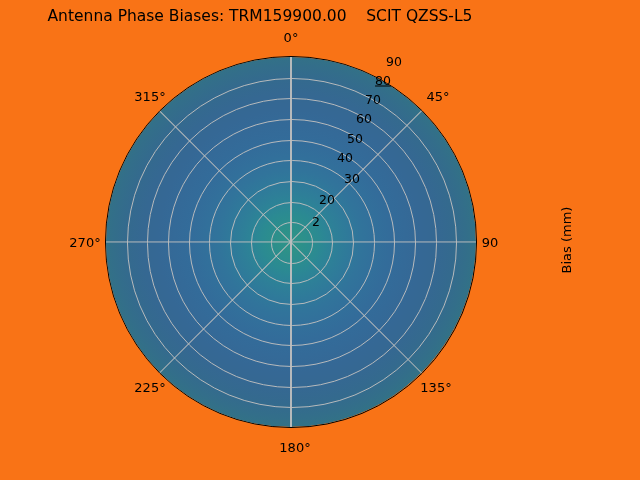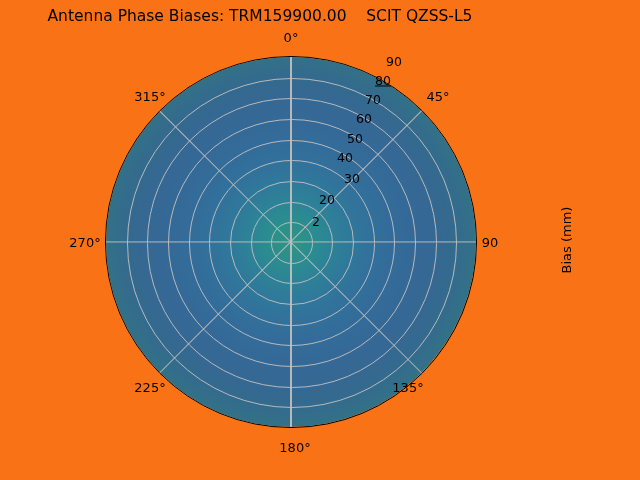--- a/index.html
+++ b/index.html
@@ -229,21 +229,21 @@
     <div class="r-label" style="left:250px;top:82px;">50</div>
     <div class="r-label" style="left:259px;top:62px;">60</div>
     <div class="r-label" style="left:268px;top:43px;">70</div>
     <div class="r-label" style="left:278px;top:24px;text-decoration:underline;">80</div>
     <div class="r-label" style="left:289px;top:5px;">90</div>
   </div>
 
   <div class="theta-label" style="left:291px;top:37px;">0°</div>
   <div class="theta-label" style="left:438px;top:96px;">45°</div>
   <div class="theta-label" style="left:490px;top:242px;">90</div>
-  <div class="theta-label" style="left:408px;top:387px;">135°</div>
+  <div class="theta-label" style="left:436px;top:387px;">135°</div>
   <div class="theta-label" style="left:295px;top:447px;">180°</div>
   <div class="theta-label" style="left:150px;top:387px;">225°</div>
   <div class="theta-label" style="left:85px;top:242px;">270°</div>
   <div class="theta-label" style="left:150px;top:96px;text-align:right;">315°</div>
 
   <div id="cbar-title">Bias (mm)</div>
 
 </div>
 
 </body></html>

